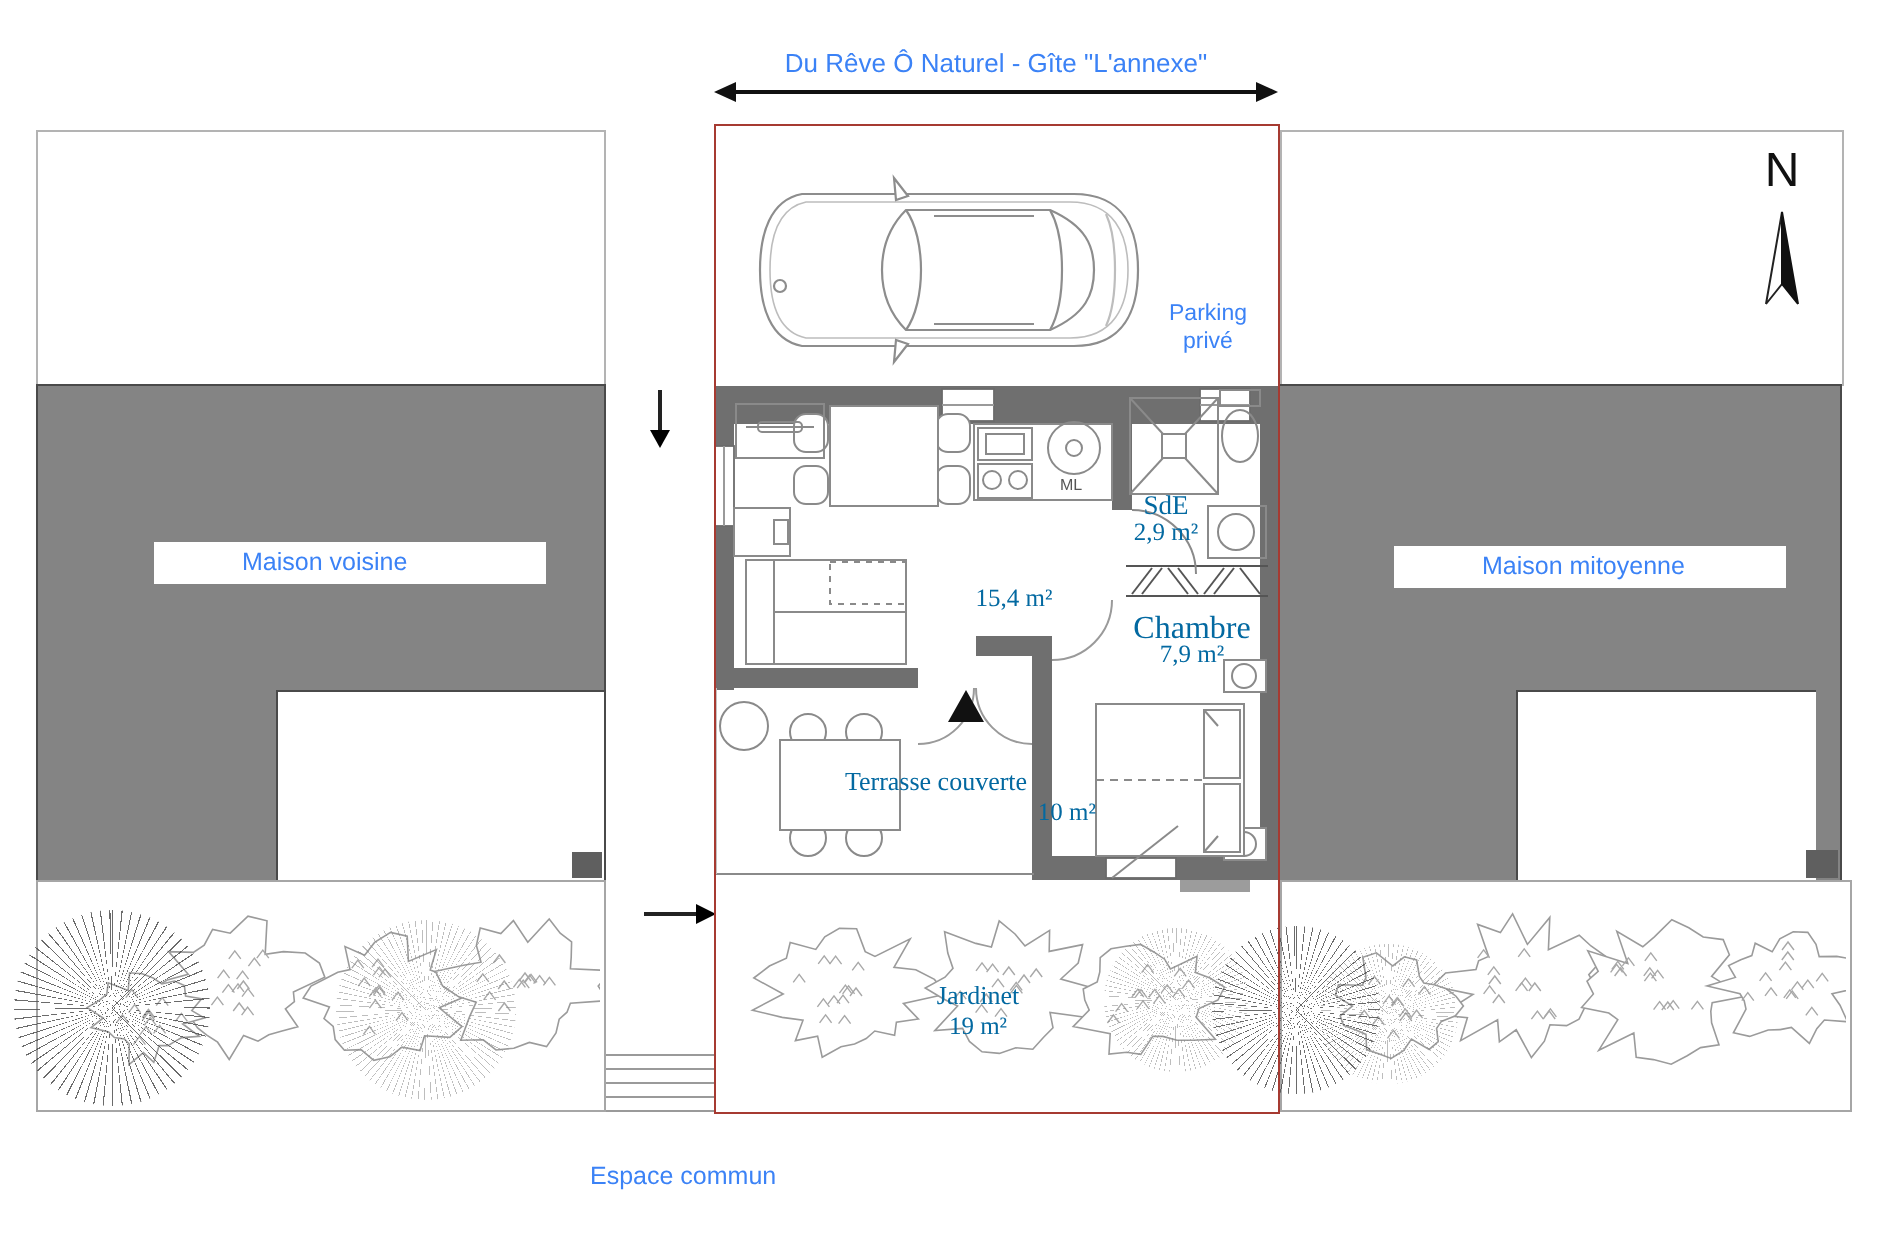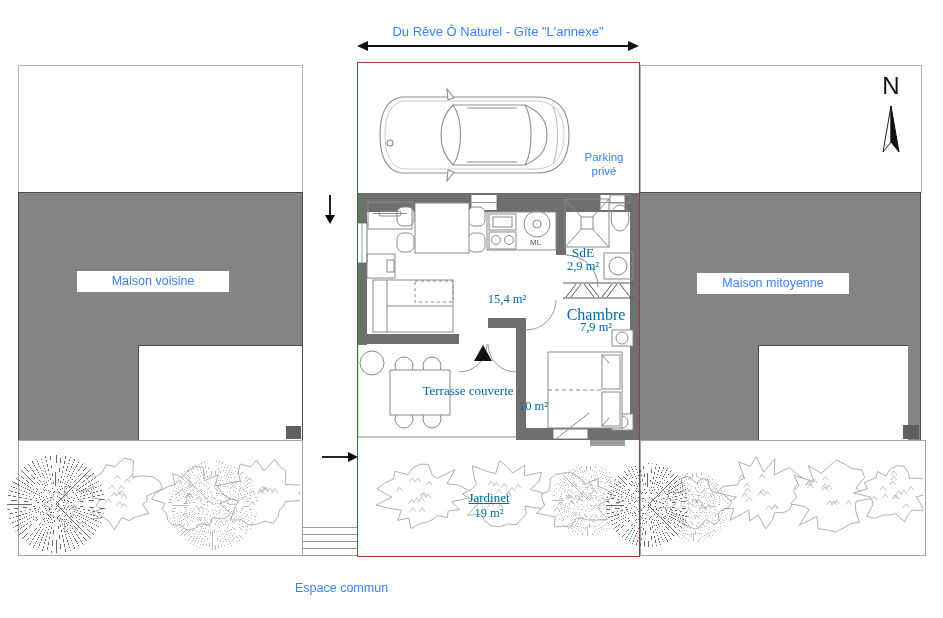--- a/index.html
+++ b/index.html
@@ -1,21 +1,21 @@
 <!DOCTYPE html>
 <html><head>
 <meta charset="utf-8">
 <style>
   html,body{margin:0;padding:0;background:#fff;}
   .stage{position:relative;width:943px;height:618px;background:#fff;overflow:hidden;
          font-family:"Liberation Sans",sans-serif;}
   .abs{position:absolute;}
   .glabel{font-family:"Liberation Sans",sans-serif;font-weight:normal;color:#3b82f6;}
   .rlabel{font-family:"Liberation Serif",serif;color:#0369a1;text-align:center;line-height:1.15;}
-  .labelbox{background:#fff;text-align:center;}
+  .labelbox{background:#fff;padding-left:44px;}
   .yard{background:#fff;border:1px solid #b3b3b3;}
   .bldg{background:#848484;border:1px solid #4a4a4a;}
   .notch{background:#fff;border-left:1px solid #4a4a4a;border-top:1px solid #4a4a4a;}
   .darksq{background:#5f5f5f;}
   .hedgebox{border:1px solid #a6a6a6;background:#fff;}
   .tree{border-radius:50%;}
   .burst{background:repeating-conic-gradient(rgba(80,80,80,.85) 0 0.7deg, transparent 0.7deg 5.6deg);}
   .soft{background:repeating-conic-gradient(rgba(135,135,135,.55) 0 0.5deg, transparent 0.5deg 4.2deg);}
   .titlebar{height:9px;}
   .titlebar .line{position:absolute;left:9px;right:9px;top:4px;height:1.5px;background:#111;}
@@ -348,21 +348,21 @@
   <div class="abs tree soft" style="left:552px;top:464px;width:72px;height:72px;"></div>
   <div class="abs tree burst" style="left:606px;top:463px;width:84px;height:84px;"></div>
 
   <div class="abs rlabel" style="left:427px;top:292px;width:160px;font-size:12.5px;">15,4 m²</div>
   <div class="abs rlabel" style="left:553px;top:245px;width:60px;font-size:13.5px;">SdE</div>
   <div class="abs rlabel" style="left:553px;top:259px;width:60px;font-size:12.5px;">2,9 m²</div>
   <div class="abs rlabel" style="left:536px;top:306px;width:120px;font-size:16px;">Chambre</div>
   <div class="abs rlabel" style="left:536px;top:320px;width:120px;font-size:12.5px;">7,9 m²</div>
   <div class="abs rlabel" style="left:388px;top:384px;width:160px;font-size:13px;">Terrasse couverte</div>
   <div class="abs rlabel" style="left:388px;top:399px;width:160px;font-size:12.5px;text-align:right;">10 m²</div>
-  <div class="abs rlabel" style="left:409px;top:491px;width:160px;font-size:13px;text-decoration:underline;">Jardinet</div>
+  <div class="abs rlabel" style="left:409px;top:491px;width:160px;font-size:13px;">Jardinet</div>
   <div class="abs rlabel" style="left:409px;top:506px;width:160px;font-size:12.5px;">19 m²</div>
 
   <div class="abs varrow-line" style="left:329px;top:195px;height:21px;"></div>
   <div class="abs tri-down" style="left:325px;top:215px;"></div>
   <div class="abs" style="left:322px;top:456px;width:27px;height:1.5px;background:#222;"></div>
   <div class="abs tri-right" style="left:348px;top:452px;"></div>
   <div class="abs steps" style="left:303px;top:527px;width:54px;height:29px;"></div>
 
   <div class="abs" style="left:357px;top:62px;width:281px;height:493px;border:1.5px solid #a63a31;z-index:20;"></div>
 

